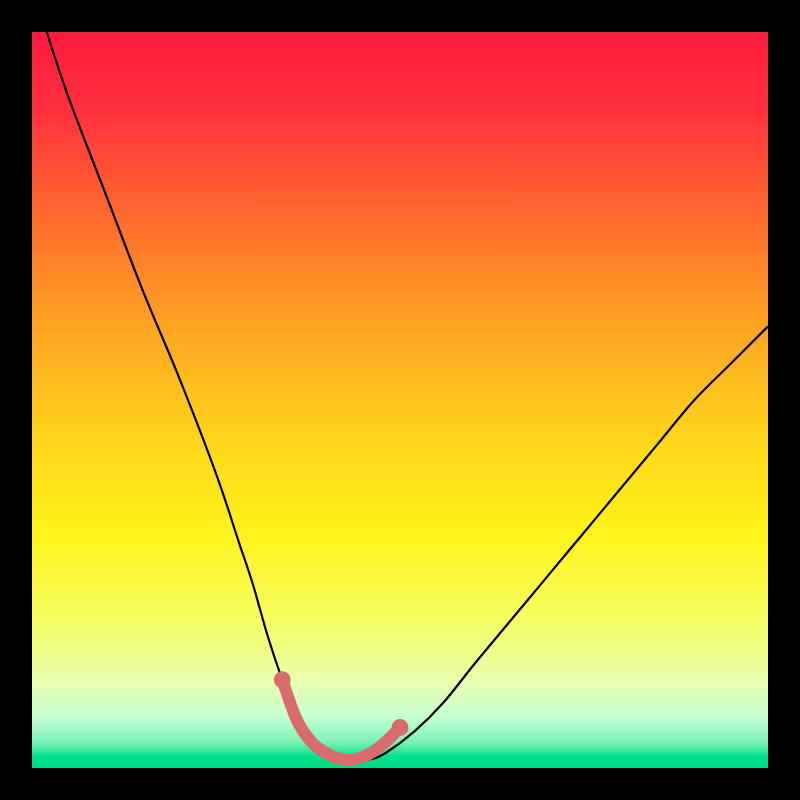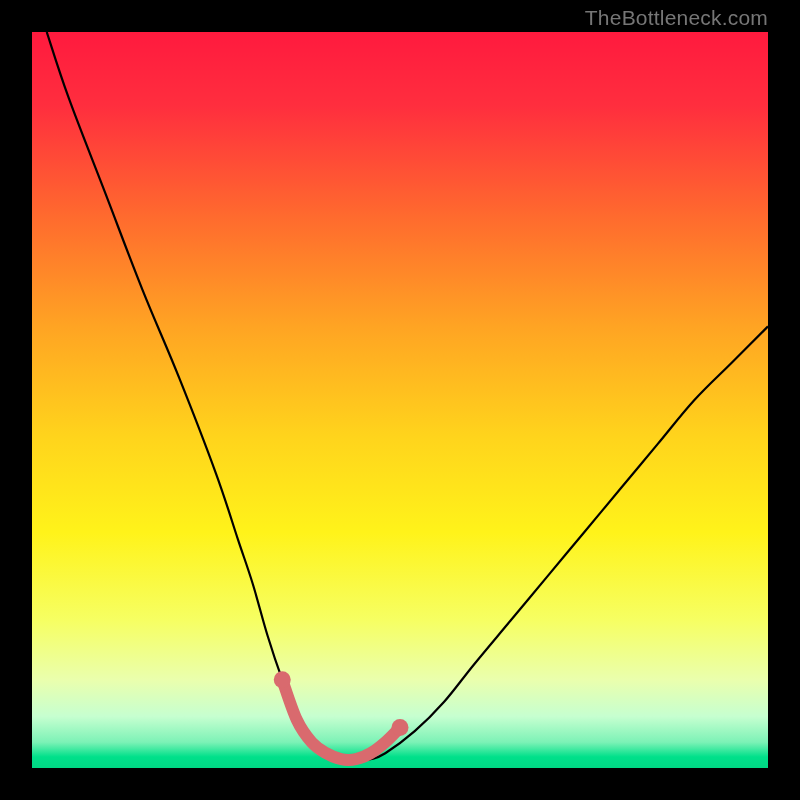--- a/index.html
+++ b/index.html
@@ -35,21 +35,20 @@
     font-weight: 500;
     letter-spacing: 0.2px;
   }
   svg { display: block; }
 </style>
 </head>
 <body>
 
 <div class="frame">
 
-  <div class="watermark">TheBottleneck.com</div>
 
   <div class="plot">
     <svg id="chart-svg" width="736" height="736" viewBox="0 0 736 736">
       <defs>
         <linearGradient id="bg-grad" x1="0" y1="0" x2="0" y2="1">
             <stop offset="0%" stop-color="#ff1a3e"></stop>
             <stop offset="10%" stop-color="#ff2e3e"></stop>
             <stop offset="25%" stop-color="#ff6a2e"></stop>
             <stop offset="40%" stop-color="#ffa423"></stop>
             <stop offset="55.00000000000001%" stop-color="#ffd41c"></stop>

